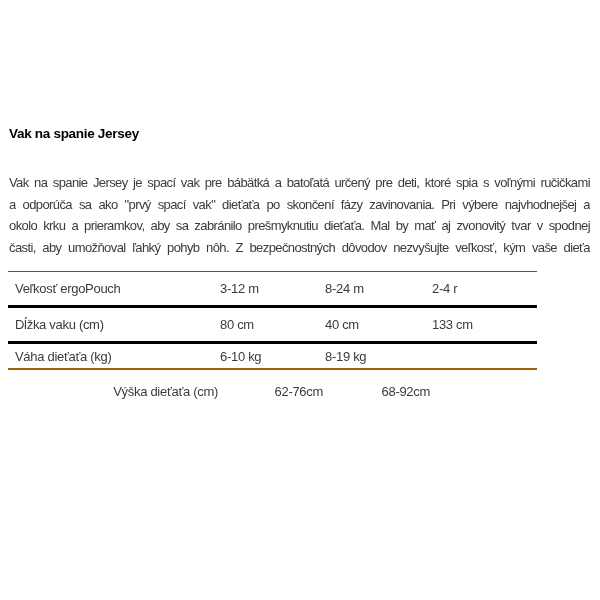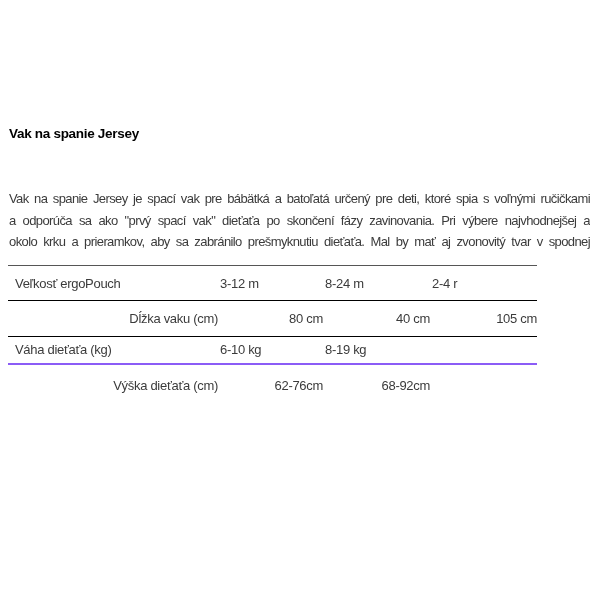--- a/index.html
+++ b/index.html
@@ -17,21 +17,21 @@
   }
   .title {
     margin: 0;
     font-size: 13.5px;
     font-weight: bold;
     color: #000000;
     letter-spacing: -0.3px;
     line-height: 20px;
   }
   .para {
-    margin-top: 44px;
+    margin-top: 28px;
     width: 581px;
     color: #3b3b3b;
     font-size: 13px;
     letter-spacing: -0.6px;
   }
   .jline {
     height: 21.7px;
     line-height: 21.7px;
     text-align: justify;
     text-align-last: justify;
@@ -50,65 +50,66 @@
     width: 529px;
     border-top: 1px solid #565656;
     color: #3b3b3b;
     font-size: 13px;
     letter-spacing: -0.3px;
   }
   table.sizes col.c1 { width: 210px; }
   table.sizes col.c2 { width: 105px; }
   table.sizes col.c3 { width: 107px; }
   table.sizes col.c4 { width: 107px; }
-  table.sizes tr { border-bottom: 1px solid #000000; }
+  table.sizes tr { border-bottom: 3px solid #000000; }
   table.sizes tr.r1 { height: 35px; }
-  table.sizes tr.r2 { height: 36px; text-align: right; }
-  table.sizes tr.r3 { height: 27px; border-bottom: 2px solid #8b5cf6; }
+  table.sizes tr.r2 { height: 36px; }
+  table.sizes tr.r3 { height: 27px; border-bottom: 2px solid #a16207; }
   table.sizes tr.r4 { height: 43px; border-bottom: none; text-align: right; }
   table.sizes td {
     padding: 0 0 0 2px;
     vertical-align: middle;
     white-space: nowrap;
     overflow: hidden;
   }
   table.sizes td.label { padding-left: 7px; }
 </style>
 </head>
 <body>
 
 <div class="doc">
 
   <h1 class="title">Vak na spanie Jersey</h1>
 
   <div class="para">
     <div class="jline">Vak na spanie Jersey je spací vak pre bábätká a batoľatá určený pre deti, ktoré spia s voľnými ručičkami</div>
     <div class="jline">a odporúča sa ako "prvý spací vak" dieťaťa po skončení fázy zavinovania. Pri výbere najvhodnejšej a</div>
     <div class="jline">okolo krku a prieramkov, aby sa zabránilo prešmyknutiu dieťaťa. Mal by mať aj zvonovitý tvar v spodnej</div>
+    <div class="jline">časti, aby umožňoval ľahký pohyb nôh. Z bezpečnostných dôvodov nezvyšujte veľkosť, kým vaše dieťa</div>
   </div>
 
   <table class="sizes">
     <colgroup>
       <col class="c1">
         <col class="c2">
         <col class="c3">
         <col class="c4">
     </colgroup>
     <tbody>
       <tr class="r1">
         <td class="label">Veľkosť ergoPouch</td>
         <td>3-12 m</td>
         <td>8-24 m</td>
         <td>2-4 r</td>
       </tr>
       <tr class="r2">
         <td class="label">Dĺžka vaku (cm)</td>
         <td>80 cm</td>
         <td>40 cm</td>
-        <td>105 cm</td>
+        <td>133 cm</td>
       </tr>
       <tr class="r3">
         <td class="label">Váha dieťaťa (kg)</td>
         <td>6-10 kg</td>
         <td>8-19 kg</td>
         <td></td>
       </tr>
       <tr class="r4">
         <td class="label">Výška dieťaťa (cm)</td>
         <td>62-76cm</td>

